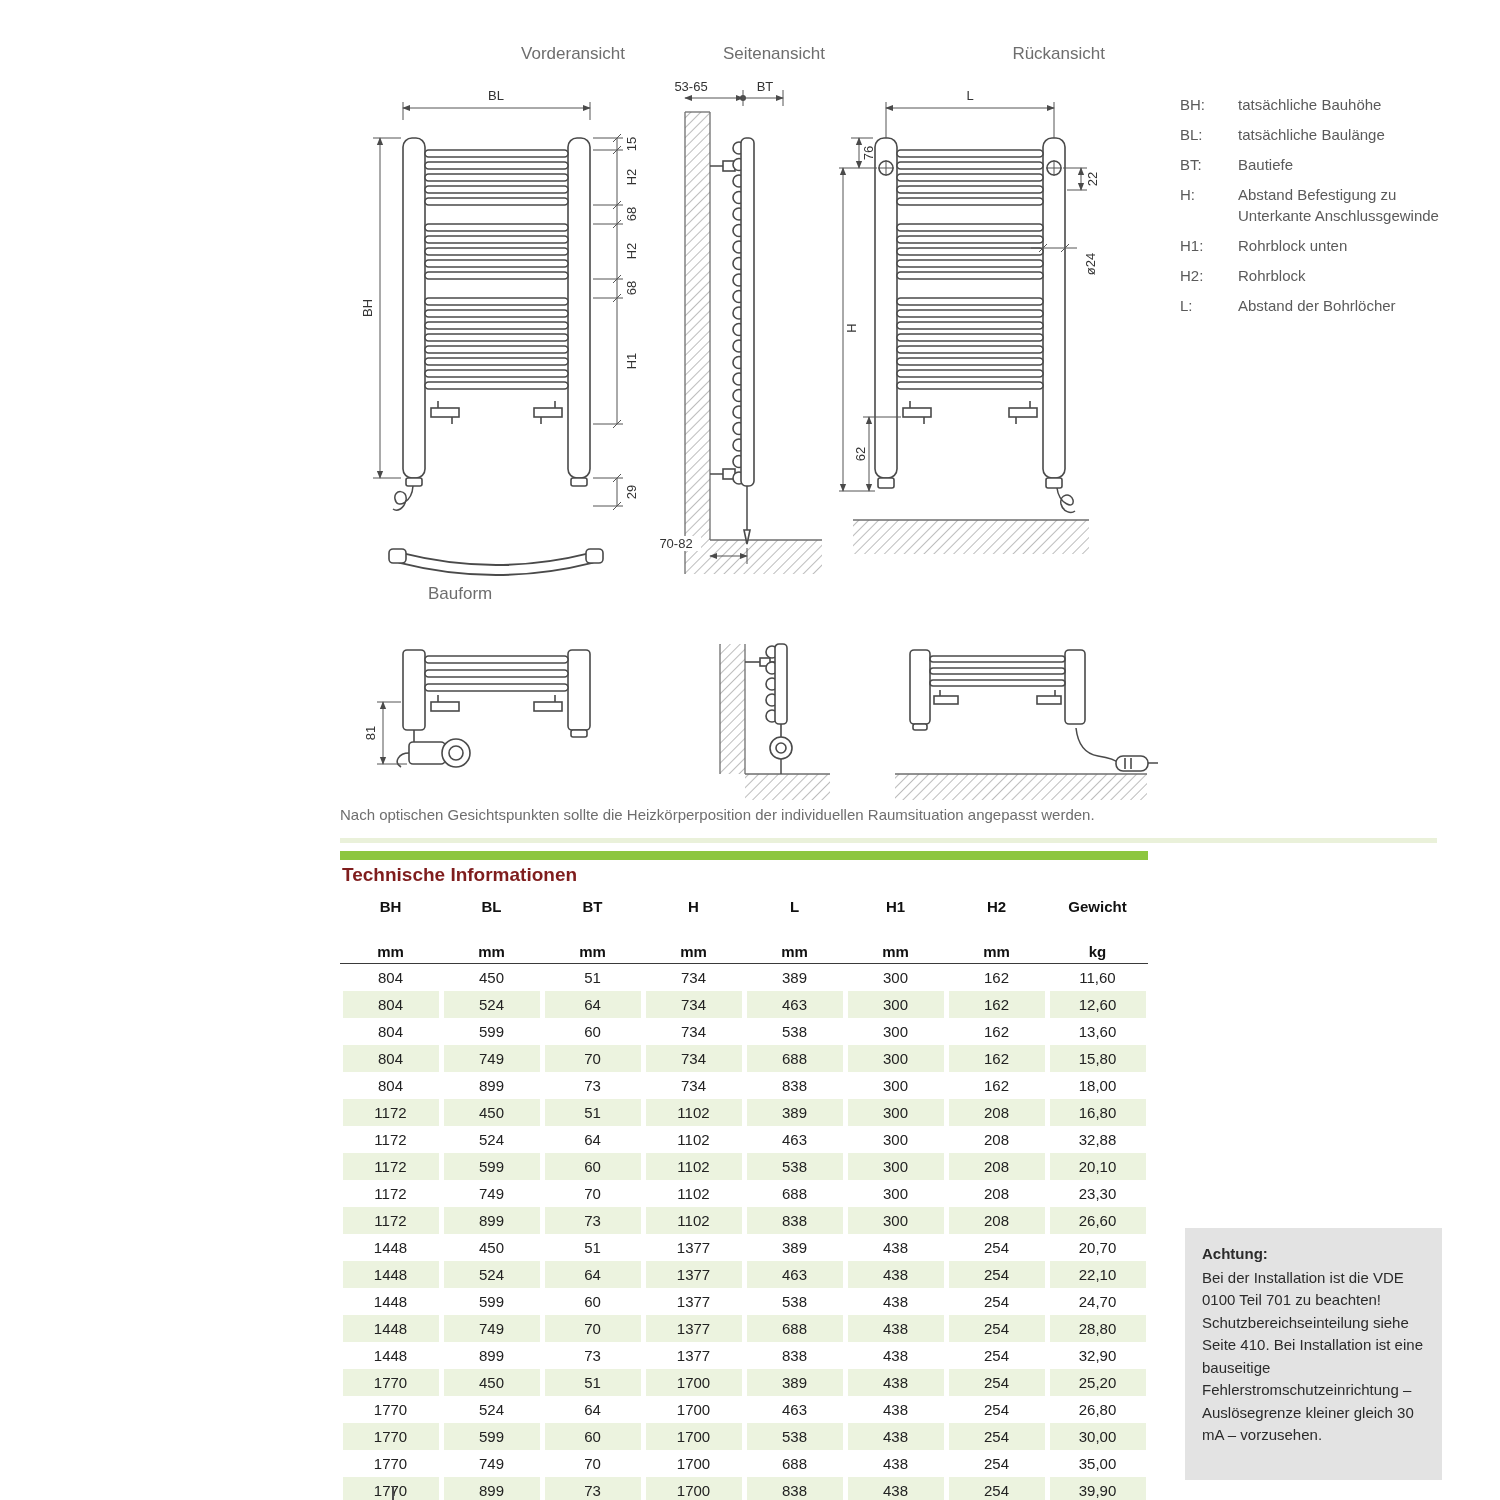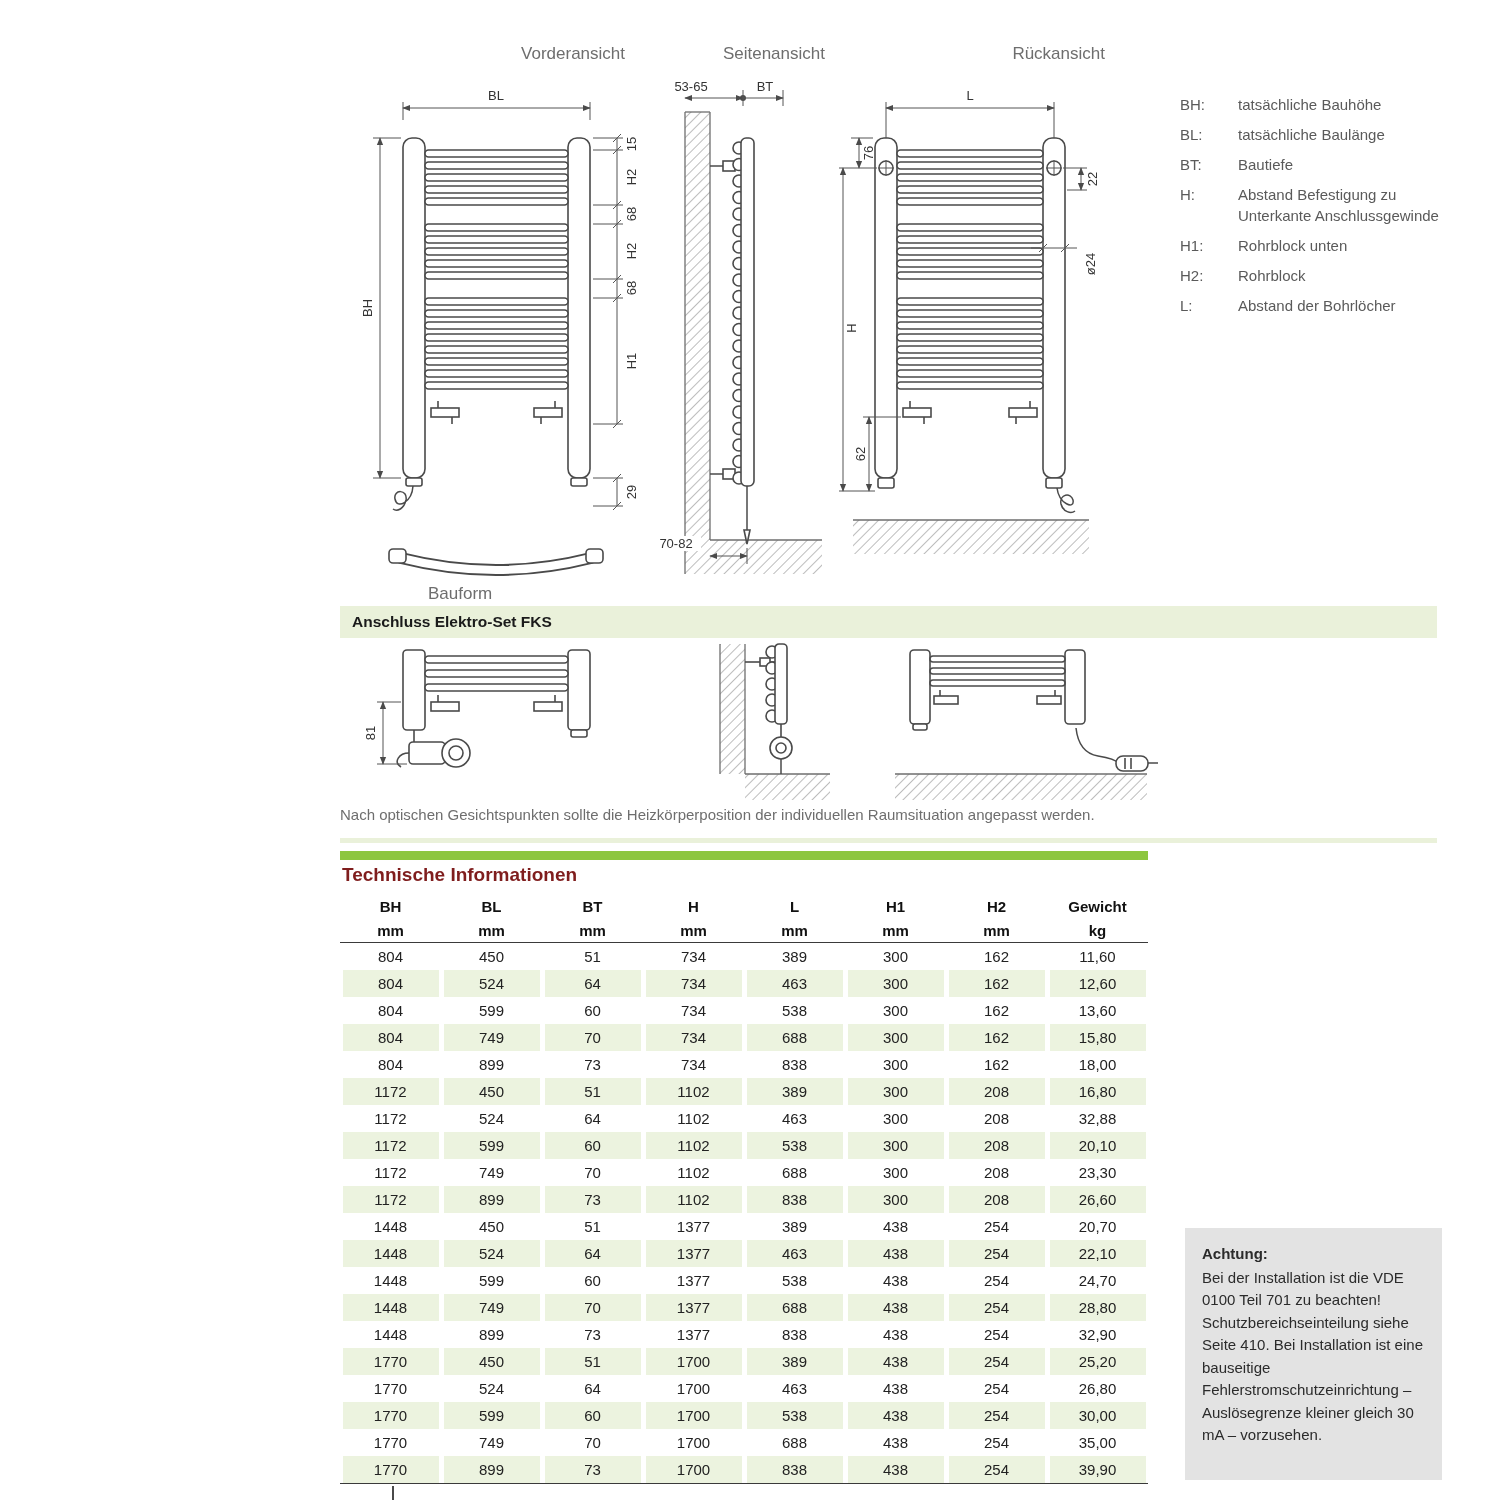--- a/index.html
+++ b/index.html
@@ -25,21 +25,21 @@
   .section-band { background:var(--pale,#eaf1da); height:32px; }
   .section-band .band-title { font-weight:bold; font-size:15.5px; color:#1a1a1a; line-height:32px; padding-left:12px; }
   .pale-divider { background:var(--pale,#eaf1da); height:5px; }
 
   
   .accent-bar { background:var(--accent,#8dc63f); height:9px; }
   .table-title { font-size:19px; font-weight:bold; color:#7f1d1d; }
   .tech-table { width:808px; font-size:15px; }
   .thead-row { display:flex; font-weight:bold; color:#111; }
   .thead-row.labels { line-height:26px; height:26px; }
-  .thead-row.units  { line-height:22px; height:22px; }
+  .thead-row.units  { line-height:22px; height:22px;margin-top:21px; }
   .table-rule { height:1px; background:#3a3a3a; }
   .trow { display:flex; height:27px; line-height:27px; color:#222; }
   .cell { flex:1; text-align:center; margin:0 2.5px; }
   .trow.alt .cell { background:var(--zebra,#ecf3df); }
 
   
   .warning-box { width:257px; min-height:252px; background:var(--warngray,#e3e3e3); padding:15px 17px; font-size:15px; line-height:1.5; color:#2b2b2b; }
   .warning-title { font-weight:bold; margin-bottom:1px; }
 
   
@@ -322,23 +322,20 @@
         <div class="legend-text">Rohrblock</div>
       </div>
       <div class="legend-row">
         <div class="legend-key">L:</div>
         <div class="legend-text">Abstand der Bohrlöcher</div>
       </div>
     </div>
 
   <div class="abs gray-label" style="left:428px;top:568px;margin-top:16px;">Bauform</div>
 
-  <div class="abs section-band" style="left:340px;top:606px;width:1097px;">
-    <div class="band-title">Anschluss Elektro-Set FKS</div>
-  </div>
 
   <svg class="abs" style="left:355px;top:644px;" width="300" height="160" viewBox="0 0 300 160">
     <rect class="part" x="48" y="6" width="22" height="80" rx="4"></rect>
     <rect class="part" x="213" y="6" width="22" height="80" rx="4"></rect>
     <g>
         <rect x="70" y="12" width="143" height="7" rx="3.5" class="part"></rect>
         <rect x="70" y="26" width="143" height="7" rx="3.5" class="part"></rect>
         <rect x="70" y="40" width="143" height="7" rx="3.5" class="part"></rect>
       </g>
     <rect class="part" x="76" y="58" width="28" height="9"></rect>

